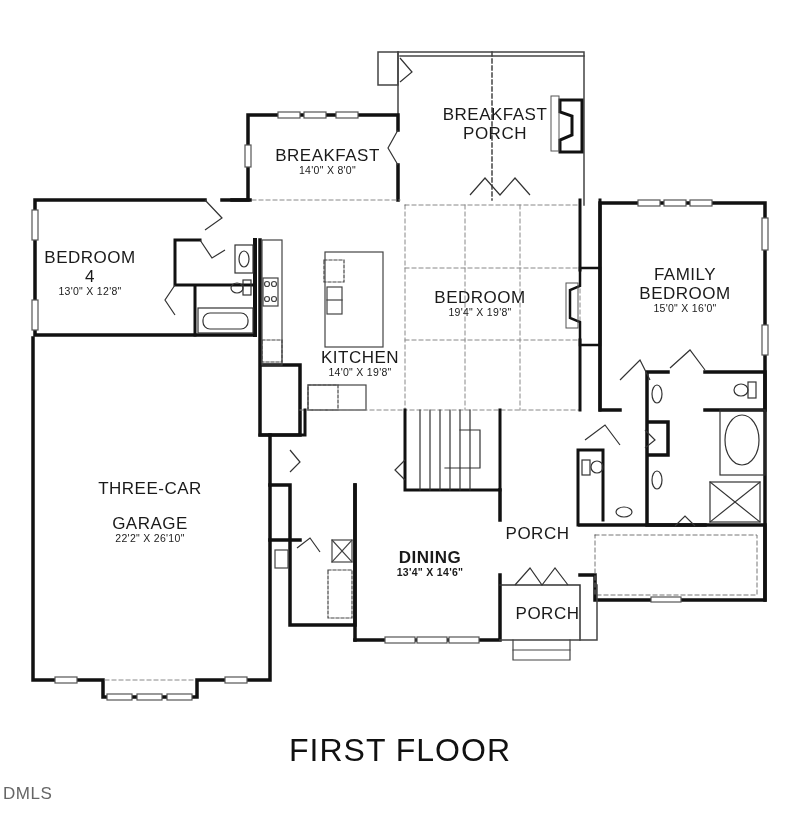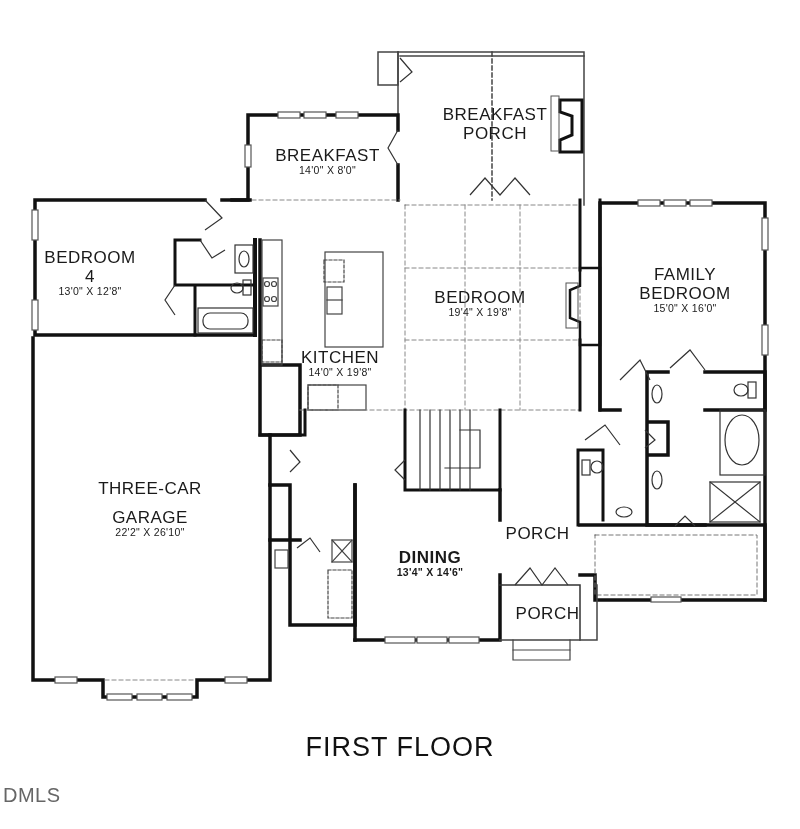--- a/index.html
+++ b/index.html
@@ -1,22 +1,22 @@
 <!DOCTYPE html>
 <html><head>
 <meta charset="utf-8">
 <style>
   html, body { margin:0; padding:0; background:#ffffff; }
   body { width:800px; height:829px; position:relative; overflow:hidden; font-family:"Liberation Sans", sans-serif; color:#111; }
   #plan { position:absolute; left:0; top:0; width:800px; height:829px; }
   .lbl { position:absolute; text-align:center; color:#1a1a1a; letter-spacing:0.5px; line-height:1; white-space:nowrap; }
   .room-name { font-size:17px; }
   .room-dim { font-size:10.5px; letter-spacing:0.3px; margin-top:1px; }
-  .title { position:absolute; left:0; width:800px; top:732px; text-align:center; font-size:27px; letter-spacing:1px; color:#111; }
-  .mls { position:absolute; left:3px; top:784px; font-size:20px; color:#666; letter-spacing:0.5px; }
+  .title { position:absolute; left:0; width:800px; top:732px; text-align:center; font-size:32px; letter-spacing:1px; color:#111; }
+  .mls { position:absolute; left:3px; top:784px; font-size:17px; color:#666; letter-spacing:0.5px; }
 </style>
 </head>
 <body>
 
 <svg id="plan" viewBox="0 0 800 829" xmlns="http://www.w3.org/2000/svg">
   <g fill="none" stroke="#111" stroke-width="3.5" stroke-linecap="square">
 
     <g stroke="#444" stroke-width="1.5">
       <path d="M398 52 H584 V205"></path>
       <path d="M398 52 V115"></path>
@@ -201,28 +201,28 @@
   <div class="room-name">BEDROOM</div>
   <div class="room-dim">19'4" X 19'8"</div>
 </div>
 
 <div class="lbl" style="left:620px; top:266px; width:130px;">
   <div class="room-name">FAMILY</div>
   <div class="room-name" style="margin-top:2px;">BEDROOM</div>
   <div class="room-dim">15'0" X 16'0"</div>
 </div>
 
-<div class="lbl" style="left:285px; top:349px; width:110px;">
+<div class="lbl" style="left:305px; top:349px; width:110px;">
   <div class="room-name">KITCHEN</div>
   <div class="room-dim">14'0" X 19'8"</div>
 </div>
 
 <div class="lbl" style="left:80px; top:480px; width:140px;">
   <div class="room-name">THREE-CAR</div>
-  <div class="room-name" style="margin-top:12px;">GARAGE</div>
+  <div class="room-name" style="margin-top:18px;">GARAGE</div>
   <div class="room-dim">22'2" X 26'10"</div>
 </div>
 
 <div class="lbl" style="left:380px; top:549px; width:100px;font-weight:bold;">
   <div class="room-name">DINING</div>
   <div class="room-dim">13'4" X 14'6"</div>
 </div>
 
 <div class="lbl" style="left:495px; top:525px; width:85px;">
   <div class="room-name">PORCH</div>

